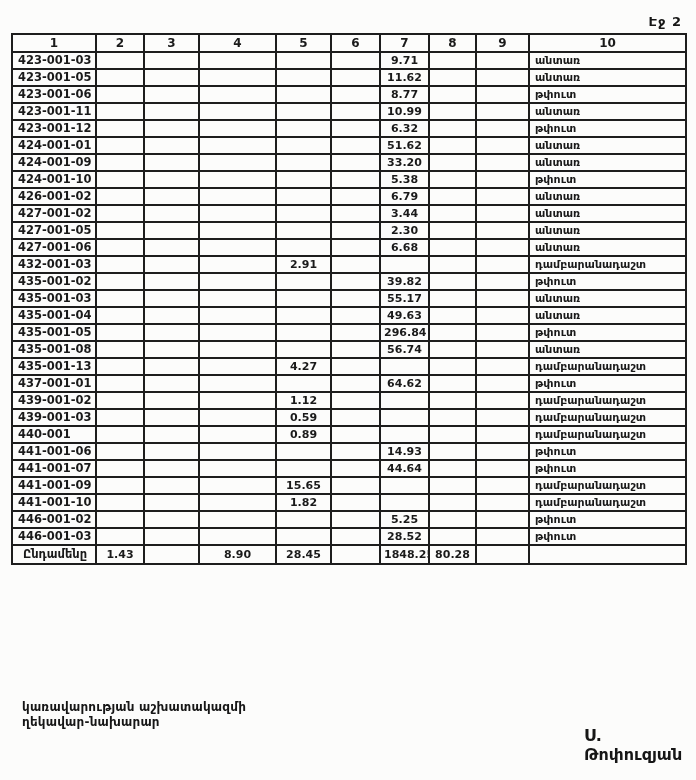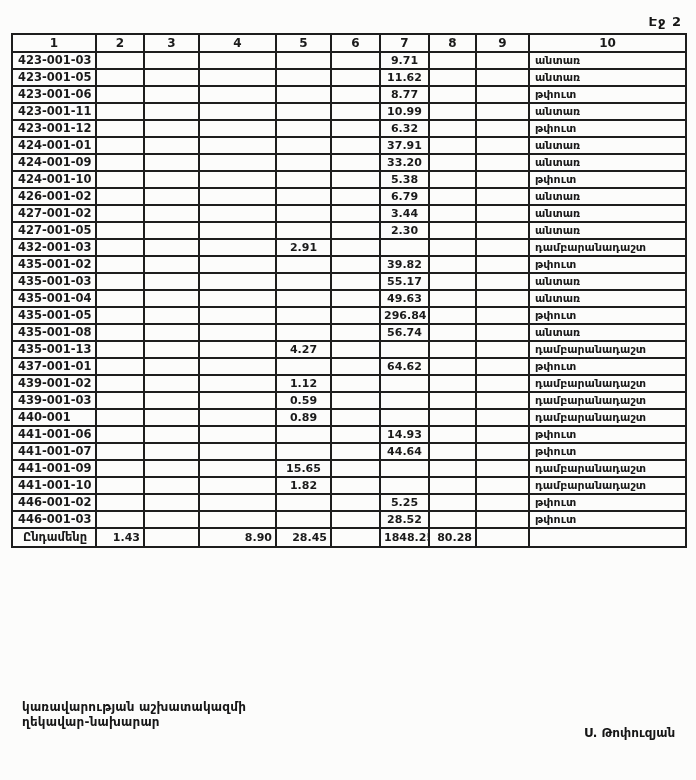--- a/index.html
+++ b/index.html
@@ -46,36 +46,36 @@
     height: 16px;
     text-align: center;
     font-size: 12px;
   }
   .doc-table td.c1 { text-align: left; padding-left: 5px; font-size: 11.5px; }
   .doc-table td.c2, .doc-table td.c3, .doc-table td.c4, .doc-table td.c5,
   .doc-table td.c6, .doc-table td.c7, .doc-table td.c8, .doc-table td.c9 {
     text-align: center;
   }
   .doc-table td.c10 { text-align: left; padding-left: 5px; }
-  .doc-table tr.totals-row td { height: 17px; text-align: right; }
+  .doc-table tr.totals-row td { height: 17px; }
   .doc-table tr.totals-row td.c1 { text-align: center; margin-left: 21px; }
   .footer-block {
     position: absolute;
     left: 22px;
     top: 700px;
     font-size: 12px;
     font-weight: bold;
     line-height: 15px;
     letter-spacing: 0.2px;
   }
   .signature {
     position: absolute;
     left: 584px;
     top: 726px;
-    font-size: 12px;
+    font-size: 16px;
     font-weight: bold;
   }
 </style>
 </head>
 <body>
 
 <div class="page-label">Էջ 2</div>
 
 <table class="doc-table">
   <colgroup>
@@ -165,21 +165,21 @@
         <td class="c9"></td>
         <td class="c10">թփուտ</td>
       </tr>
       <tr>
         <td class="c1">424-001-01</td>
         <td class="c2"></td>
         <td class="c3"></td>
         <td class="c4"></td>
         <td class="c5"></td>
         <td class="c6"></td>
-        <td class="c7">37.91</td>
+        <td class="c7">51.62</td>
         <td class="c8"></td>
         <td class="c9"></td>
         <td class="c10">անտառ</td>
       </tr>
       <tr>
         <td class="c1">424-001-09</td>
         <td class="c2"></td>
         <td class="c3"></td>
         <td class="c4"></td>
         <td class="c5"></td>
@@ -226,20 +226,32 @@
         <td class="c10">անտառ</td>
       </tr>
       <tr>
         <td class="c1">427-001-05</td>
         <td class="c2"></td>
         <td class="c3"></td>
         <td class="c4"></td>
         <td class="c5"></td>
         <td class="c6"></td>
         <td class="c7">2.30</td>
+        <td class="c8"></td>
+        <td class="c9"></td>
+        <td class="c10">անտառ</td>
+      </tr>
+      <tr>
+        <td class="c1">427-001-06</td>
+        <td class="c2"></td>
+        <td class="c3"></td>
+        <td class="c4"></td>
+        <td class="c5"></td>
+        <td class="c6"></td>
+        <td class="c7">6.68</td>
         <td class="c8"></td>
         <td class="c9"></td>
         <td class="c10">անտառ</td>
       </tr>
       <tr>
         <td class="c1">432-001-03</td>
         <td class="c2"></td>
         <td class="c3"></td>
         <td class="c4"></td>
         <td class="c5">2.91</td>

